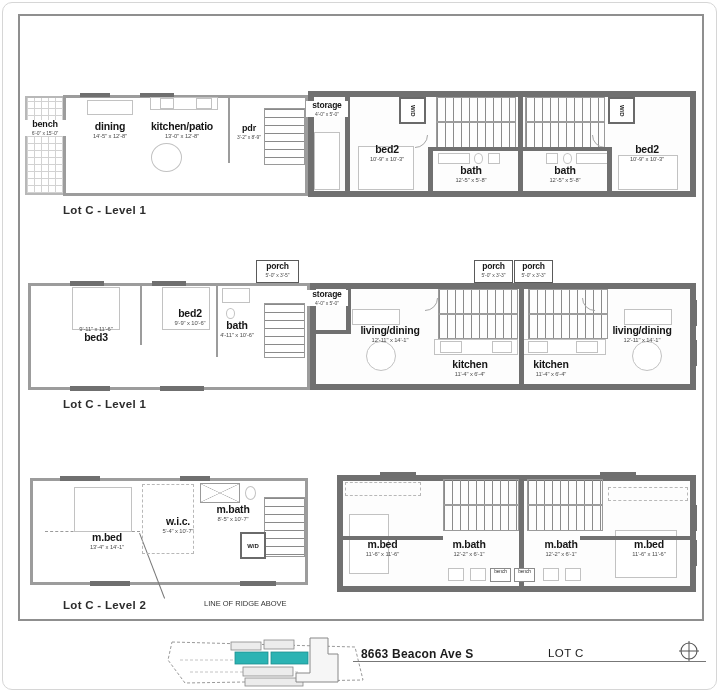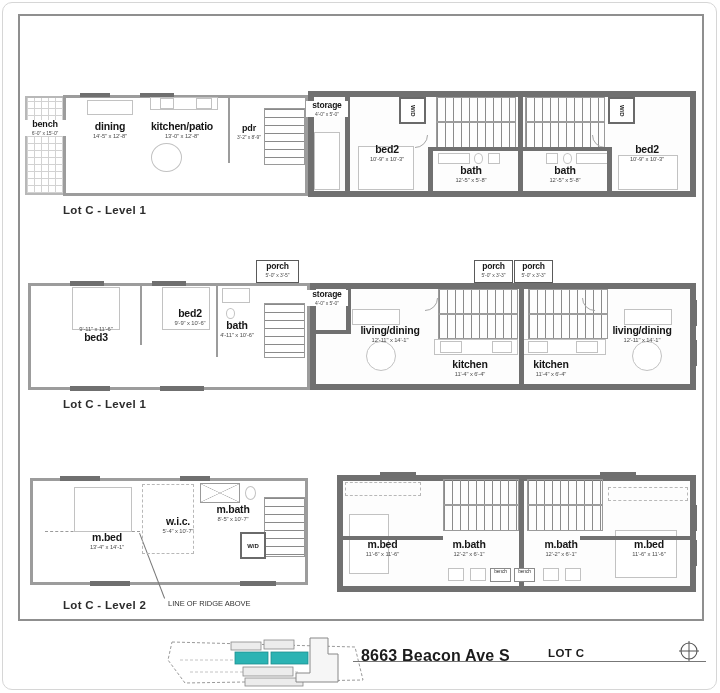--- a/index.html
+++ b/index.html
@@ -30,29 +30,29 @@
   .arc { border:1.2px solid #a5a5a5; border-radius:50%; clip-path:polygon(50% 50%, 105% 50%, 105% 105%, 50% 105%); z-index:1; }
 
   .room { text-align:center; white-space:nowrap; z-index:5; }
   .on-white { background:#fff; padding:0 2px; }
   .rl { font-weight:bold; font-size:10.5px; color:#161616; line-height:1.05; letter-spacing:-0.2px; }
   .rl.sm { font-size:9px; }
   .rl.xs { font-size:8.5px; }
   .dm { font-size:5.8px; color:#4c4c4c; margin-top:1px; letter-spacing:-0.1px; }
   .dm.xxs { font-size:5px; }
   .caption { font-weight:bold; font-size:11.5px; color:#2c2c2c; letter-spacing:.3px; white-space:nowrap; z-index:5; }
-  .note { font-size:7.5px; color:#333; white-space:nowrap; z-index:5; }
+  .note { font-size:7.5px; color:#333; white-space:nowrap; z-index:5;margin-left:36px; }
   .label-box { background:#fff; border:1.5px solid #5a5a5a; text-align:center; padding-top:1px; z-index:4; white-space:nowrap; }
   .wd-box { border:2px solid #6a6a6a; background:#fff; font-size:6px; font-weight:bold; color:#222;
             display:flex; align-items:center; justify-content:center; z-index:4; }
   .wd-vert { writing-mode:vertical-rl; }
   .bench-box { background:#fff; border:1.3px solid #8a8a8a; text-align:center; z-index:4; }
   .bench-box .rl { font-size:5px; font-weight:normal; color:#333; }
-  .addr { font-size:16px; font-weight:bold; color:#1c1c1c; letter-spacing:.2px; white-space:nowrap; }
-  .lot  { font-size:11.5px; font-weight:bold; color:#1c1c1c; letter-spacing:.4px; white-space:nowrap; }
+  .addr { font-size:12px; font-weight:bold; color:#1c1c1c; letter-spacing:.2px; white-space:nowrap; }
+  .lot  { font-size:11.5px; font-weight:normal; color:#1c1c1c; letter-spacing:.4px; white-space:nowrap; }
   .rule { border-top:1.2px solid #777; }
   .leader { border-top:1px solid #777; transform-origin:left top; }
   .ridge-dash { border-top:1.3px dashed #9a9a9a; }
   .teal { fill:var(--accent,#2bb3b3); stroke:#1f8f8f; stroke-width:0.8; }
 </style>
 </head>
 <body>
 
 <div class="stage">
   <div class="abs page-border"></div>

